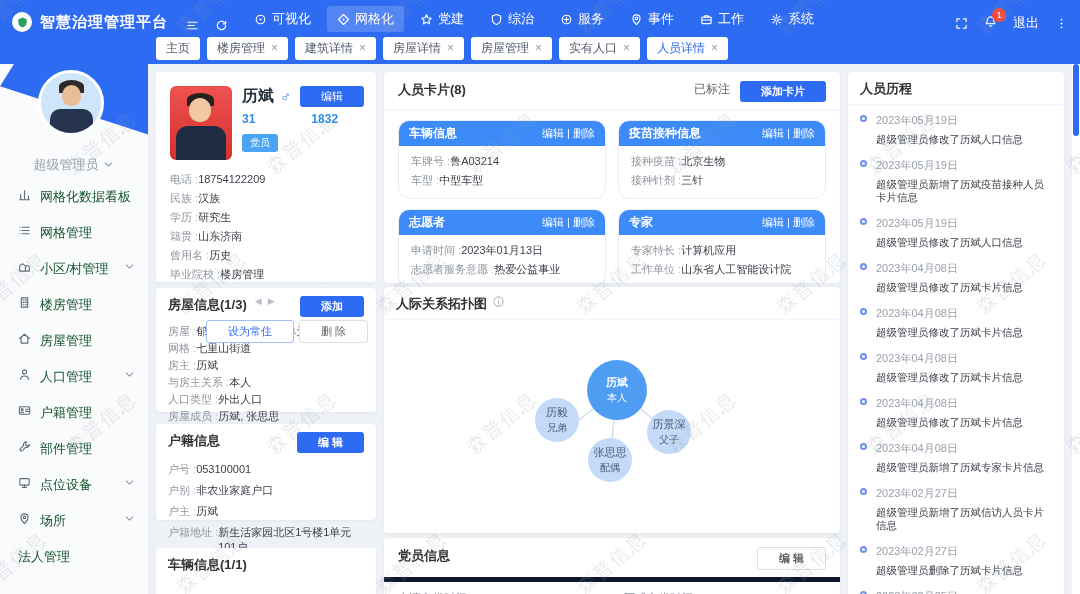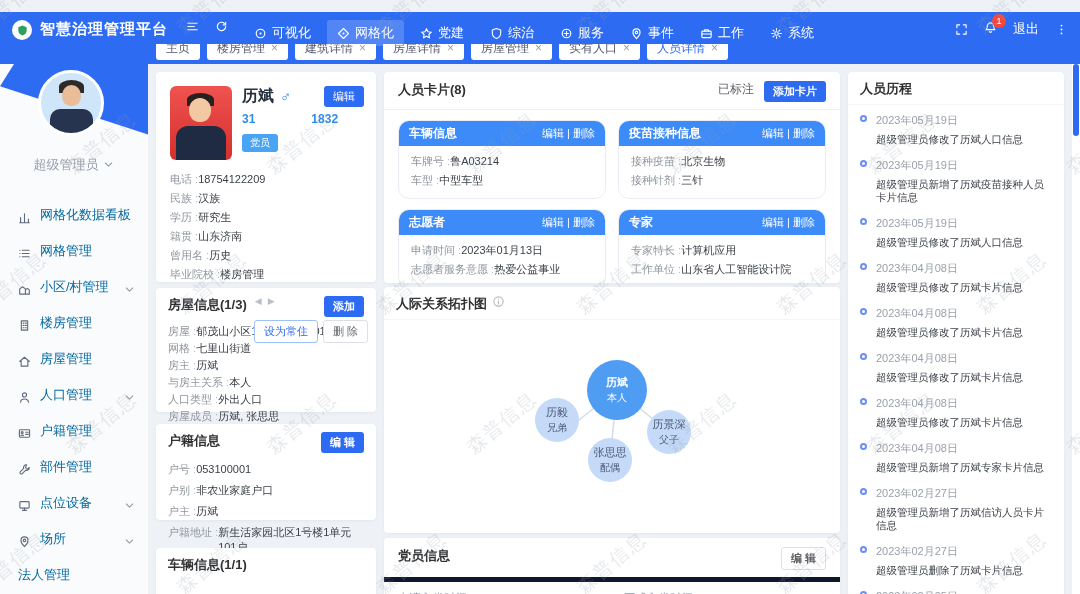--- a/index.html
+++ b/index.html
@@ -3,21 +3,21 @@
 <meta charset="utf-8">
 <style>
 *{box-sizing:border-box;margin:0;padding:0}
 html,body{width:1080px;height:594px;overflow:hidden}
 body{font-family:"Liberation Sans","DejaVu Sans",sans-serif;font-size:12px;color:#303133;background:#eef1f5;position:relative}
 svg{display:block}
 .ic{display:inline-flex;align-items:center;justify-content:center}
 .ic svg{width:13px;height:13px;stroke:currentColor;fill:none;stroke-width:1.2;stroke-linecap:round;stroke-linejoin:round}
 
 
-.topbar{position:absolute;left:0;top:12px;right:0;height:32px;background:#2e6bf3;display:flex;align-items:flex-start;color:#fff;padding:8px 12px;z-index:6}
+.topbar{position:absolute;left:0;top:0;right:0;height:32px;background:#2e6bf3;display:flex;align-items:flex-end;color:#fff;padding:0 12px;z-index:6}
 .logo{width:20px;height:20px;border-radius:50%;background:#fff;display:flex;align-items:center;justify-content:center;margin-right:8px}
 .logo svg{width:13px;height:13px}
 .brand{font-size:15px;font-weight:bold;letter-spacing:1px;margin-right:18px;white-space:nowrap}
 .tool-ic{color:#fff;margin-right:16px;cursor:pointer}
 .topnav{display:flex;align-items:center;gap:6px;flex:1}
 .nav-item{display:flex;align-items:center;gap:5px;padding:4px 10px;border-radius:3px;font-size:13px;cursor:pointer;white-space:nowrap}
 .nav-item.active{background:rgba(255,255,255,.18)}
 .top-right{display:flex;align-items:center;gap:16px}
 .bell-wrap{position:relative}
 .badge{position:absolute;top:-7px;right:-9px;background:#f5483d;color:#fff;font-size:9px;min-width:14px;height:14px;border-radius:8px;display:flex;align-items:center;justify-content:center;padding:0 3px}
@@ -34,30 +34,30 @@
 
 .sidebar{position:absolute;left:0;top:64px;bottom:0;width:148px;background:#fafbfc;z-index:4;overflow:hidden}
 .side-deco{position:absolute;left:0;top:0;width:100%;height:86px;background:#2e6bf3;clip-path:polygon(14px 0,100% 0,100% 82%,0 26%)}
 .avatar{position:absolute;left:38px;top:6px;width:66px;height:66px;border-radius:50%;background:#cfe6fa;border:3px solid #fff;overflow:hidden}
 .av-head{position:absolute;left:21px;top:12px;width:19px;height:21px;border-radius:50% 50% 45% 45%;background:#e8bd98}
 .av-hair{position:absolute;left:18px;top:7px;width:25px;height:13px;border-radius:50% 50% 0 0;background:#2f2a28}
 .av-body{position:absolute;left:9px;top:36px;width:43px;height:26px;border-radius:10px 10px 0 0;background:#273450}
 .role{position:absolute;left:0;top:92px;width:100%;text-align:center;color:#97a0ac;font-size:13px;cursor:pointer}
 .role .ic{vertical-align:-2px;margin-left:3px}
 .menu{position:absolute;left:0;top:124px;right:0}
-.m-item{display:flex;align-items:flex-end;height:36px;padding:0 12px 0 18px;font-size:13px;color:#0369a1;cursor:pointer;gap:9px}
+.m-item{display:flex;align-items:flex-start;height:36px;padding:0 12px 0 18px;font-size:13px;color:#14532d;cursor:pointer;gap:9px}
 .m-item .mi{color:#5f6b7a}
 .m-item .chev{margin-left:auto;color:#9aa0ab}
 
 
 .main{position:absolute;left:148px;top:64px;right:8px;bottom:0;overflow:hidden}
 .panel{position:absolute;background:#fff;border-radius:4px;box-shadow:0 1px 3px rgba(60,80,120,.06)}
 .p-head{display:flex;align-items:flex-start;padding:8px 12px 6px;font-size:13px;font-weight:bold;color:#303133}
 .p-head .sp{flex:1}
-.btn{display:inline-flex;align-items:center;justify-content:center;background:#2e6bf3;color:#fff;font-size:11px;border-radius:3px;padding:3px 9px;cursor:pointer;white-space:nowrap}
+.btn{display:inline-flex;align-items:center;justify-content:center;background:#2e6bf3;color:#fff;font-size:11px;border-radius:3px;padding:3px 21px;cursor:pointer;white-space:nowrap}
 .btn.ghost{background:#fff;border:1px solid #dcdfe6;color:#606266}
 .btn.blue-ghost{background:#fff;border:1px solid #9ec1f7;color:#2e6bf3}
 .frow{display:flex;padding:2px 12px;font-size:11px;line-height:15px}
 .fl{color:#8f959e;white-space:nowrap;flex-shrink:0}
 .fl::after{content:" : ";color:#b6bac2}
 .fv{color:#3a3f47}
 
 
 .profile{left:8px;top:8px;width:220px;height:210px}
 .photo{position:absolute;left:14px;top:14px;width:62px;height:74px;border-radius:6px;background:linear-gradient(#ef5350,#d4302c);overflow:hidden}

